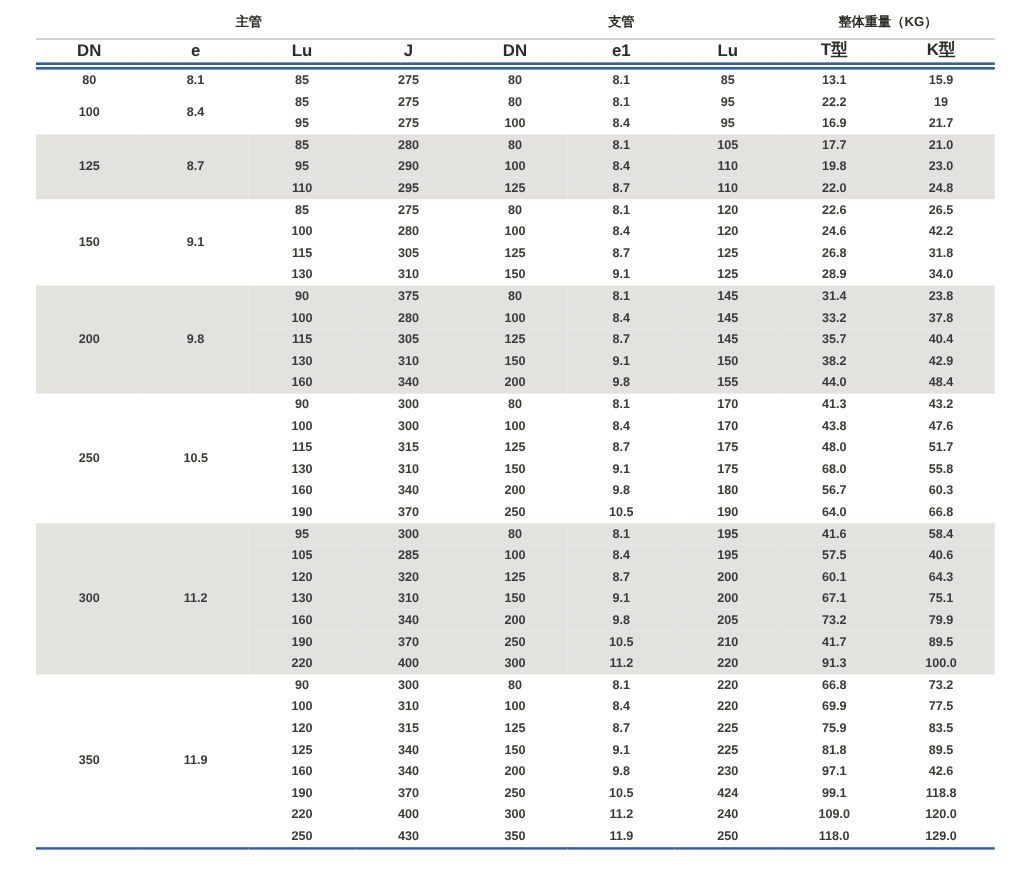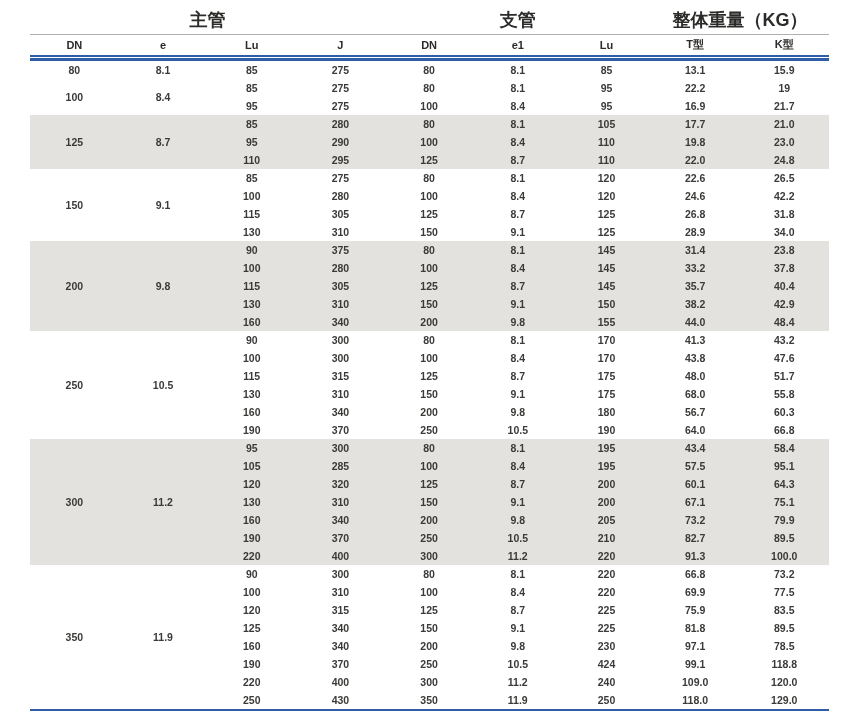--- a/index.html
+++ b/index.html
@@ -20,28 +20,28 @@
     border-bottom: 2px solid #2f5da8;
   }
   th, td {
     text-align: center;
     vertical-align: middle;
     padding: 0;
     font-weight: 700;
     color: #3a3a38;
   }
   tr.group-row th {
-    font-size: 18px;
+    font-size: 11px;
     color: #2b2b29;
     height: 24px;
     border-bottom: 1px solid #b3b1ae;
     padding-bottom: 2px;
   }
   tr.col-row th {
-    font-size: 11px;
+    font-size: 14px;
     color: #2b2b29;
     height: 20px;
   }
   td.blue-divider {
     height: 6px;
     background: linear-gradient(to bottom, #2f5da8 0px, #2f5da8 2px, #ffffff 2px, #ffffff 3.5px, #2f5da8 3.5px, #2f5da8 6px);
   }
   tbody td {
     font-size: 10.5px;
     height: 18px;
@@ -291,31 +291,31 @@
           <td>66.8</td>
         </tr>
         <tr class="shaded">
           <td rowspan="7" class="shaded-cell">300</td>
           <td rowspan="7" class="shaded-cell">11.2</td>
           <td>95</td>
           <td>300</td>
           <td>80</td>
           <td>8.1</td>
           <td>195</td>
-          <td>43.4</td>
+          <td>41.6</td>
           <td>58.4</td>
         </tr>
         <tr class="shaded">
           <td>105</td>
           <td>285</td>
           <td>100</td>
           <td>8.4</td>
           <td>195</td>
           <td>57.5</td>
-          <td>95.1</td>
+          <td>40.6</td>
         </tr>
         <tr class="shaded">
           <td>120</td>
           <td>320</td>
           <td>125</td>
           <td>8.7</td>
           <td>200</td>
           <td>60.1</td>
           <td>64.3</td>
         </tr>
@@ -336,21 +336,21 @@
           <td>205</td>
           <td>73.2</td>
           <td>79.9</td>
         </tr>
         <tr class="shaded">
           <td>190</td>
           <td>370</td>
           <td>250</td>
           <td>10.5</td>
           <td>210</td>
-          <td>82.7</td>
+          <td>41.7</td>
           <td>89.5</td>
         </tr>
         <tr class="shaded">
           <td>220</td>
           <td>400</td>
           <td>300</td>
           <td>11.2</td>
           <td>220</td>
           <td>91.3</td>
           <td>100.0</td>
@@ -393,21 +393,21 @@
           <td>81.8</td>
           <td>89.5</td>
         </tr>
         <tr>
           <td>160</td>
           <td>340</td>
           <td>200</td>
           <td>9.8</td>
           <td>230</td>
           <td>97.1</td>
-          <td>78.5</td>
+          <td>42.6</td>
         </tr>
         <tr>
           <td>190</td>
           <td>370</td>
           <td>250</td>
           <td>10.5</td>
           <td>424</td>
           <td>99.1</td>
           <td>118.8</td>
         </tr>

